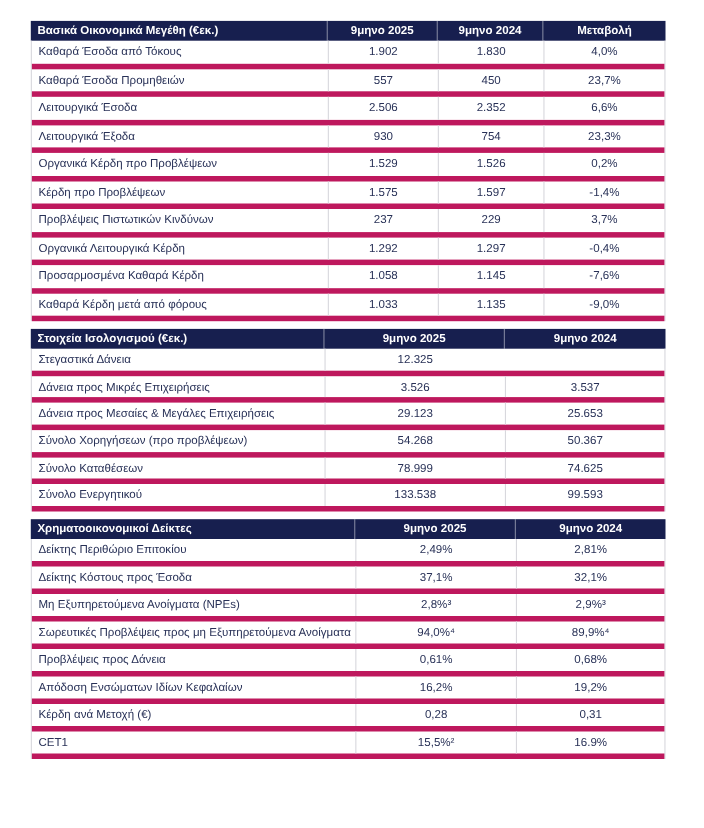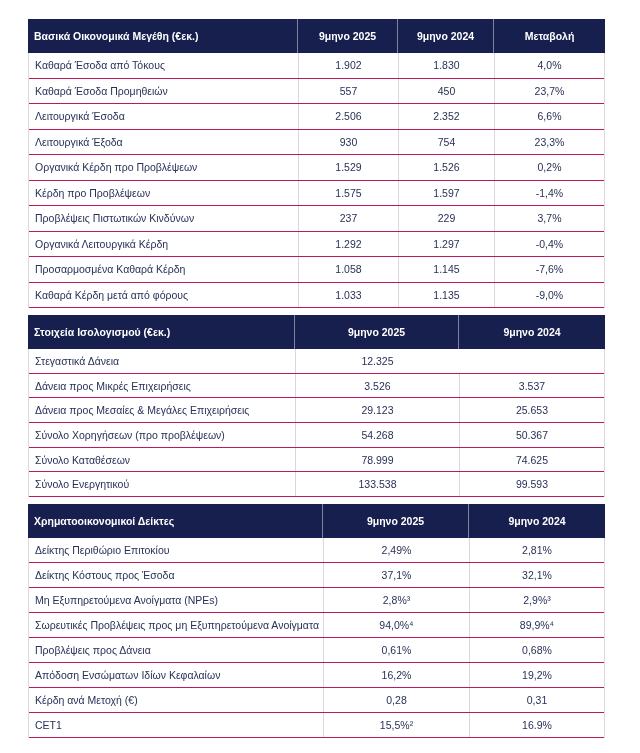--- a/index.html
+++ b/index.html
@@ -18,21 +18,21 @@
     margin-left:28px;
     width:577px;
   }
   section.fin-table{
     margin-bottom:7px;
     width:577px;
   }
   
   .thead{
     display:grid;
-    height:34px;
+    height:18px;
     background:#171F4F;
     color:#ffffff;
     align-items:center;
     font-size:10.5px;
     font-weight:bold;
   }
   .th{
     height:100%;
     display:flex;
     align-items:center;
@@ -45,21 +45,21 @@
     padding-left:6px;
   }
   
   .tbody{
     border-left:1px solid #d8d8dd;
     border-right:1px solid #d8d8dd;
   }
   .tr{
     display:grid;
     align-items:center;
-    border-bottom:1px solid #be185d;
+    border-bottom:5px solid #be185d;
     color:#283157;
     font-size:10.5px;
     box-sizing:border-box;
   }
   .td{
     height:100%;
     display:flex;
     align-items:center;
     box-sizing:border-box;
   }

